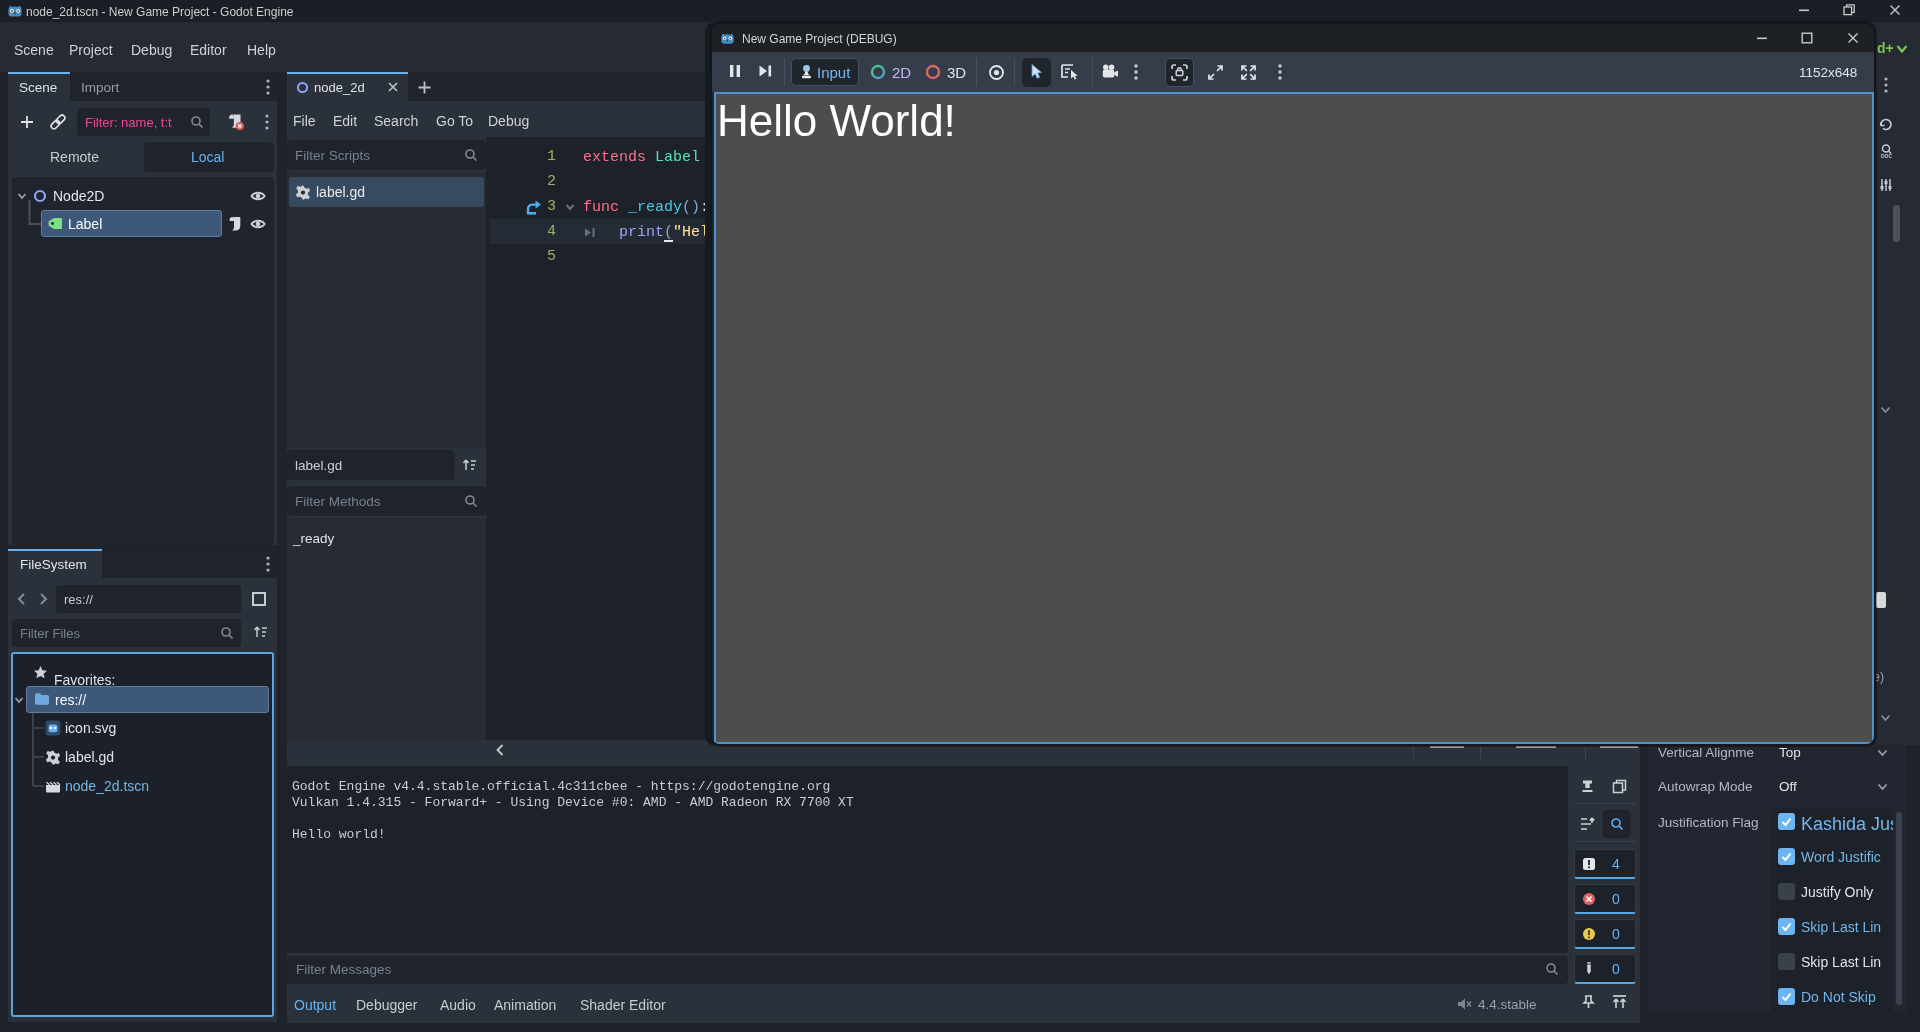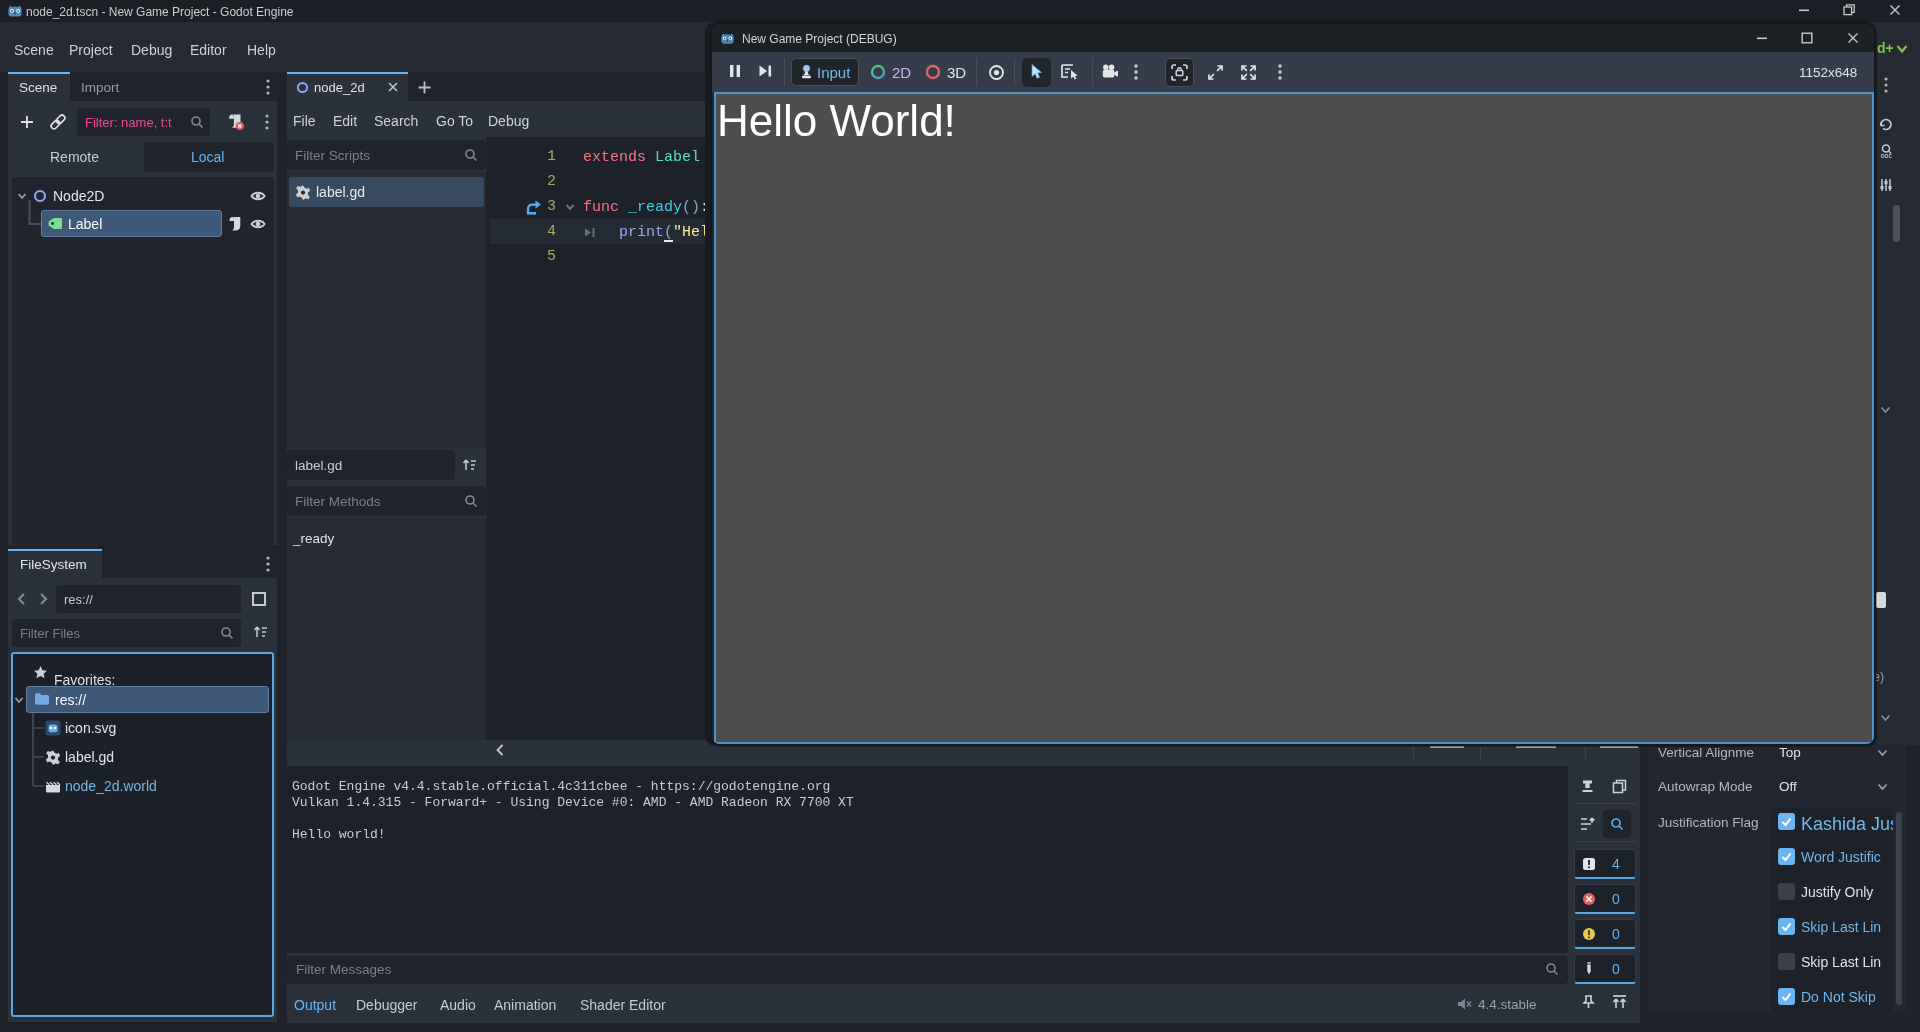--- a/index.html
+++ b/index.html
@@ -173,21 +173,21 @@
   <svg class="abs" style="left:45px;top:749px;" width="16" height="16" viewBox="0 0 16 16">
       <path d="M8 1.2 L9.3 3.6 A5 5 0 0 1 11.2 4.7 L13.9 4 L15 6.8 L12.9 8.7 A5 5 0 0 1 12.9 10.9 L14.9 12.8 L13.3 15.2 L10.6 14.4 A5 5 0 0 1 8.7 15.4 L8 16 L6.7 13.6 A5 5 0 0 1 4.8 12.5 L2.1 13.2 L1 10.4 L3.1 8.5 A5 5 0 0 1 3.1 6.3 L1.1 4.4 L2.7 2 L5.4 2.8 A5 5 0 0 1 7.3 1.8 Z" fill="#ccd0d5"></path>
       <circle cx="8" cy="8.6" r="2.1" fill="#1c2129"></circle>
     </svg>
   <div class="abs txt" style="left:65px;top:749px;font-size:14px;color:#e0e3e7;">label.gd</div>
   <svg class="abs" style="left:45px;top:778px;" width="16" height="16" viewBox="0 0 16 16">
       <rect x="1" y="4" width="14" height="10.5" rx="1" fill="#d5d8dc"></rect>
       <path d="M1 4 L15 4 L15 7 L1 7 Z" fill="#1c2129"></path>
       <path d="M1.5 4.2 L4.5 6.8 M5 4.2 L8 6.8 M8.5 4.2 L11.5 6.8 M12 4.2 L15 6.8" stroke="#d5d8dc" stroke-width="1.4"></path>
     </svg>
-  <div class="abs txt" style="left:65px;top:778px;font-size:14px;color:#74b6e4;">node_2d.world</div>
+  <div class="abs txt" style="left:65px;top:778px;font-size:14px;color:#74b6e4;">node_2d.tscn</div>
 
   <div class="abs" style="left:287px;top:72px;width:1353px;height:29px;background:#1f242c;"></div>
   <div class="abs" style="left:287px;top:72px;width:121px;height:29px;background:#2b313b;border-top:2px solid #67b1ef;"></div>
   <svg class="abs" style="left:296px;top:81px;" width="13" height="13" viewBox="0 0 13 13">
       <circle cx="6.5" cy="6.5" r="4.6" fill="none" stroke="#8da5f3" stroke-width="2"></circle>
     </svg>
   <div class="abs txt" style="left:314px;top:80px;font-size:13px;color:#e0e3e7;">node_2d</div>
   <svg class="abs" style="left:387px;top:81px;" width="12" height="12" viewBox="0 0 12 12">
       <path d="M2 2 L10 10 M10 2 L2 10" stroke="#b9bec6" stroke-width="1.7"></path>
     </svg>

